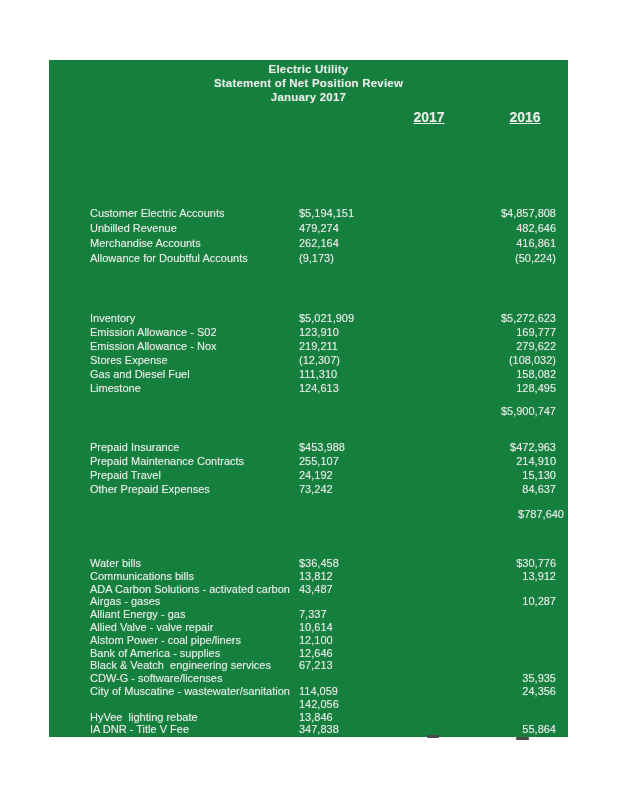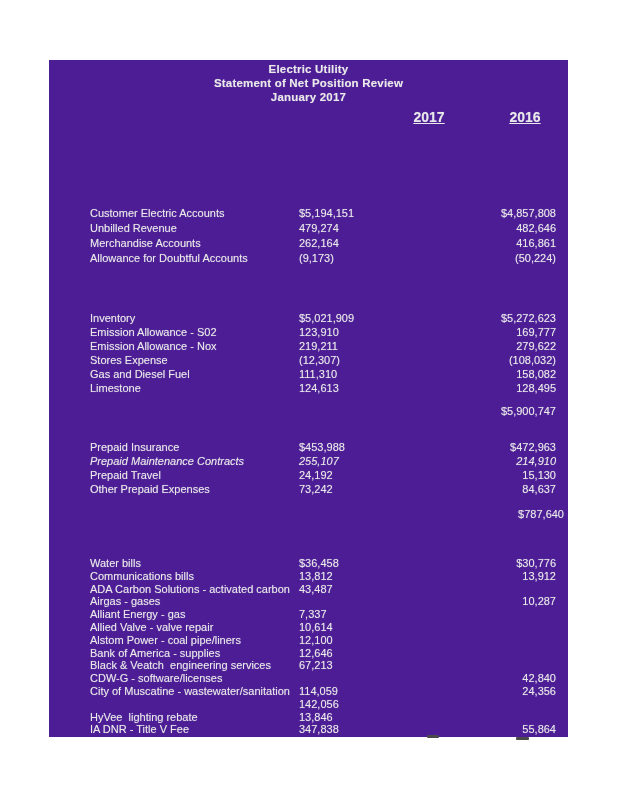--- a/index.html
+++ b/index.html
@@ -2,21 +2,21 @@
 <html><head>
 <meta charset="utf-8">
 <style>
   html,body{margin:0;padding:0;}
   body{
     width:618px;height:800px;position:relative;background:#ffffff;
     font-family:"Liberation Sans",sans-serif;overflow:hidden;
   }
   .scan{
     position:absolute;left:49px;top:60px;width:519px;height:677px;
-    background:#4c1d95;overflow:hidden;color:#e9e9e9;
+    background:#15803d;overflow:hidden;color:#e9e9e9;
     text-shadow:0 0 1px rgba(255,255,255,0.40);
   }
   .title{
     position:absolute;left:0;top:2px;width:100%;text-align:center;
     font-weight:bold;font-size:11.5px;line-height:14px;letter-spacing:.2px;
   }
   .colhead{
     position:absolute;top:49px;width:50px;text-align:center;
     font-weight:bold;font-size:14px;text-decoration:underline;
   }
@@ -95,21 +95,21 @@
       <div class="row" style="top: 345px;">
         <span class="label"></span>
         <span class="v17"></span>
         <span class="v16">$5,900,747</span>
       </div>
       <div class="row" style="top: 381px;">
         <span class="label">Prepaid Insurance</span>
         <span class="v17">$453,988</span>
         <span class="v16">$472,963</span>
       </div>
-      <div class="row" style="top: 395px; font-style: italic;">
+      <div class="row" style="top: 395px;">
         <span class="label">Prepaid Maintenance Contracts</span>
         <span class="v17">255,107</span>
         <span class="v16">214,910</span>
       </div>
       <div class="row" style="top: 409px;">
         <span class="label">Prepaid Travel</span>
         <span class="v17">24,192</span>
         <span class="v16">15,130</span>
       </div>
       <div class="row" style="top: 423px;">
@@ -163,21 +163,21 @@
         <span class="v16"></span>
       </div>
       <div class="row" style="top: 599.4px;">
         <span class="label">Black &amp; Veatch  engineering services</span>
         <span class="v17">67,213</span>
         <span class="v16"></span>
       </div>
       <div class="row" style="top: 612.2px;">
         <span class="label">CDW-G - software/licenses</span>
         <span class="v17"></span>
-        <span class="v16">42,840</span>
+        <span class="v16">35,935</span>
       </div>
       <div class="row" style="top: 625px;">
         <span class="label">City of Muscatine - wastewater/sanitation</span>
         <span class="v17">114,059</span>
         <span class="v16">24,356</span>
       </div>
       <div class="row" style="top: 637.8px;">
         <span class="v17">142,056</span>
         <span class="v16"></span>
       </div>

